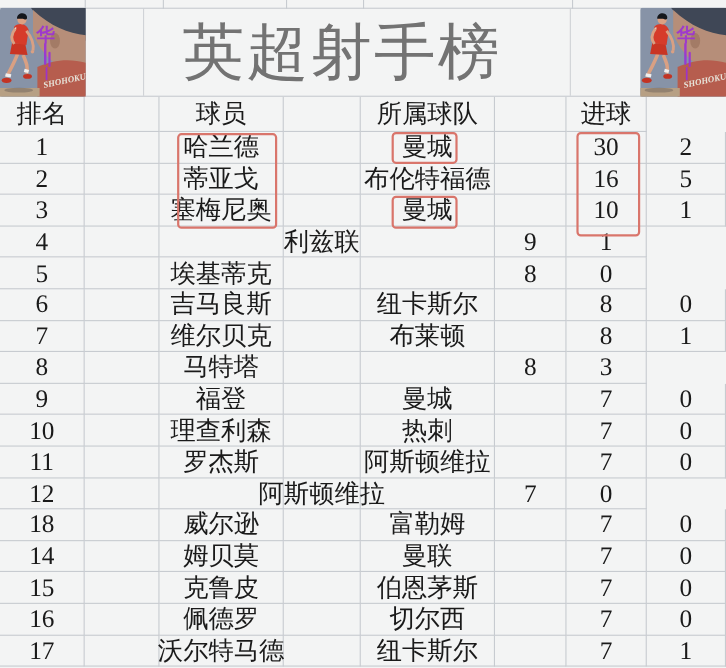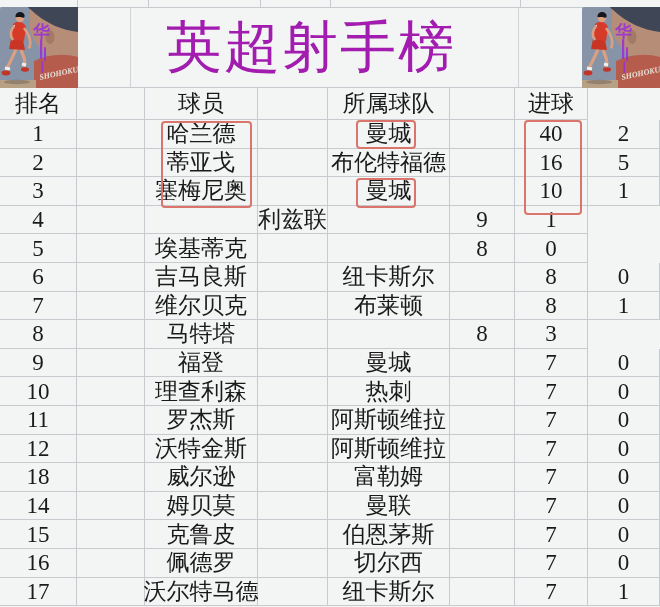--- a/index.html
+++ b/index.html
@@ -17,21 +17,21 @@
   .topstrip{position:relative;height:8px;border-bottom:1px solid var(--grid);}
   .tick{position:absolute;top:0;width:1px;height:8px;background:var(--grid);}
   .tick.t1{left:77px}.tick.t2{left:148px}.tick.t3{left:260px}.tick.t4{left:330px}.tick.t5{left:520px}
 
   
   .titleband{position:relative;height:80px;border-bottom:1px solid var(--grid);}
   .vline{position:absolute;top:0;width:1px;height:100%;background:var(--grid);opacity:.8;}
   .vline.v1{left:130px}.vline.v2{left:518px}
   .title{position:absolute;left:77px;top:0;width:468px;height:80px;
          display:flex;align-items:center;justify-content:center;
-         font-size:56px;letter-spacing:2px;color:#a21caf;white-space:nowrap;}
+         font-size:56px;letter-spacing:2px;color:#737373;white-space:nowrap;}
 
   
   .trow{display:grid;grid-template-columns:77px 68px 113px 70px 122px 65px 73px 72px;}
   .thead{height:32px;}
   .drow{height:28.6px;}
   .cell{border-right:1px solid var(--grid);border-bottom:1px solid var(--grid);
         display:flex;align-items:center;justify-content:center;
         font-size:23px;white-space:nowrap;overflow:visible;line-height:1;}
   .thead .cell{font-size:23px;}
 
@@ -117,21 +117,21 @@
 
   <div>
 
       <div class="trow drow">
         <div class="cell">1</div>
         <div class="cell sep"></div>
         <div class="cell">哈兰德</div>
         <div class="cell sep"></div>
         <div class="cell">曼城</div>
         <div class="cell sep"></div>
-        <div class="cell">40</div>
+        <div class="cell">30</div>
         <div class="cell">2</div>
       </div>
 
       <div class="trow drow">
         <div class="cell">2</div>
         <div class="cell sep"></div>
         <div class="cell">蒂亚戈</div>
         <div class="cell sep"></div>
         <div class="cell">布伦特福德</div>
         <div class="cell sep"></div>
@@ -231,21 +231,20 @@
         <div class="cell sep"></div>
         <div class="cell">阿斯顿维拉</div>
         <div class="cell sep"></div>
         <div class="cell">7</div>
         <div class="cell">0</div>
       </div>
 
       <div class="trow drow">
         <div class="cell">12</div>
         <div class="cell sep"></div>
-        <div class="cell">沃特金斯</div>
         <div class="cell sep"></div>
         <div class="cell">阿斯顿维拉</div>
         <div class="cell sep"></div>
         <div class="cell">7</div>
         <div class="cell">0</div>
       </div>
 
       <div class="trow drow">
         <div class="cell">18</div>
         <div class="cell sep"></div>

